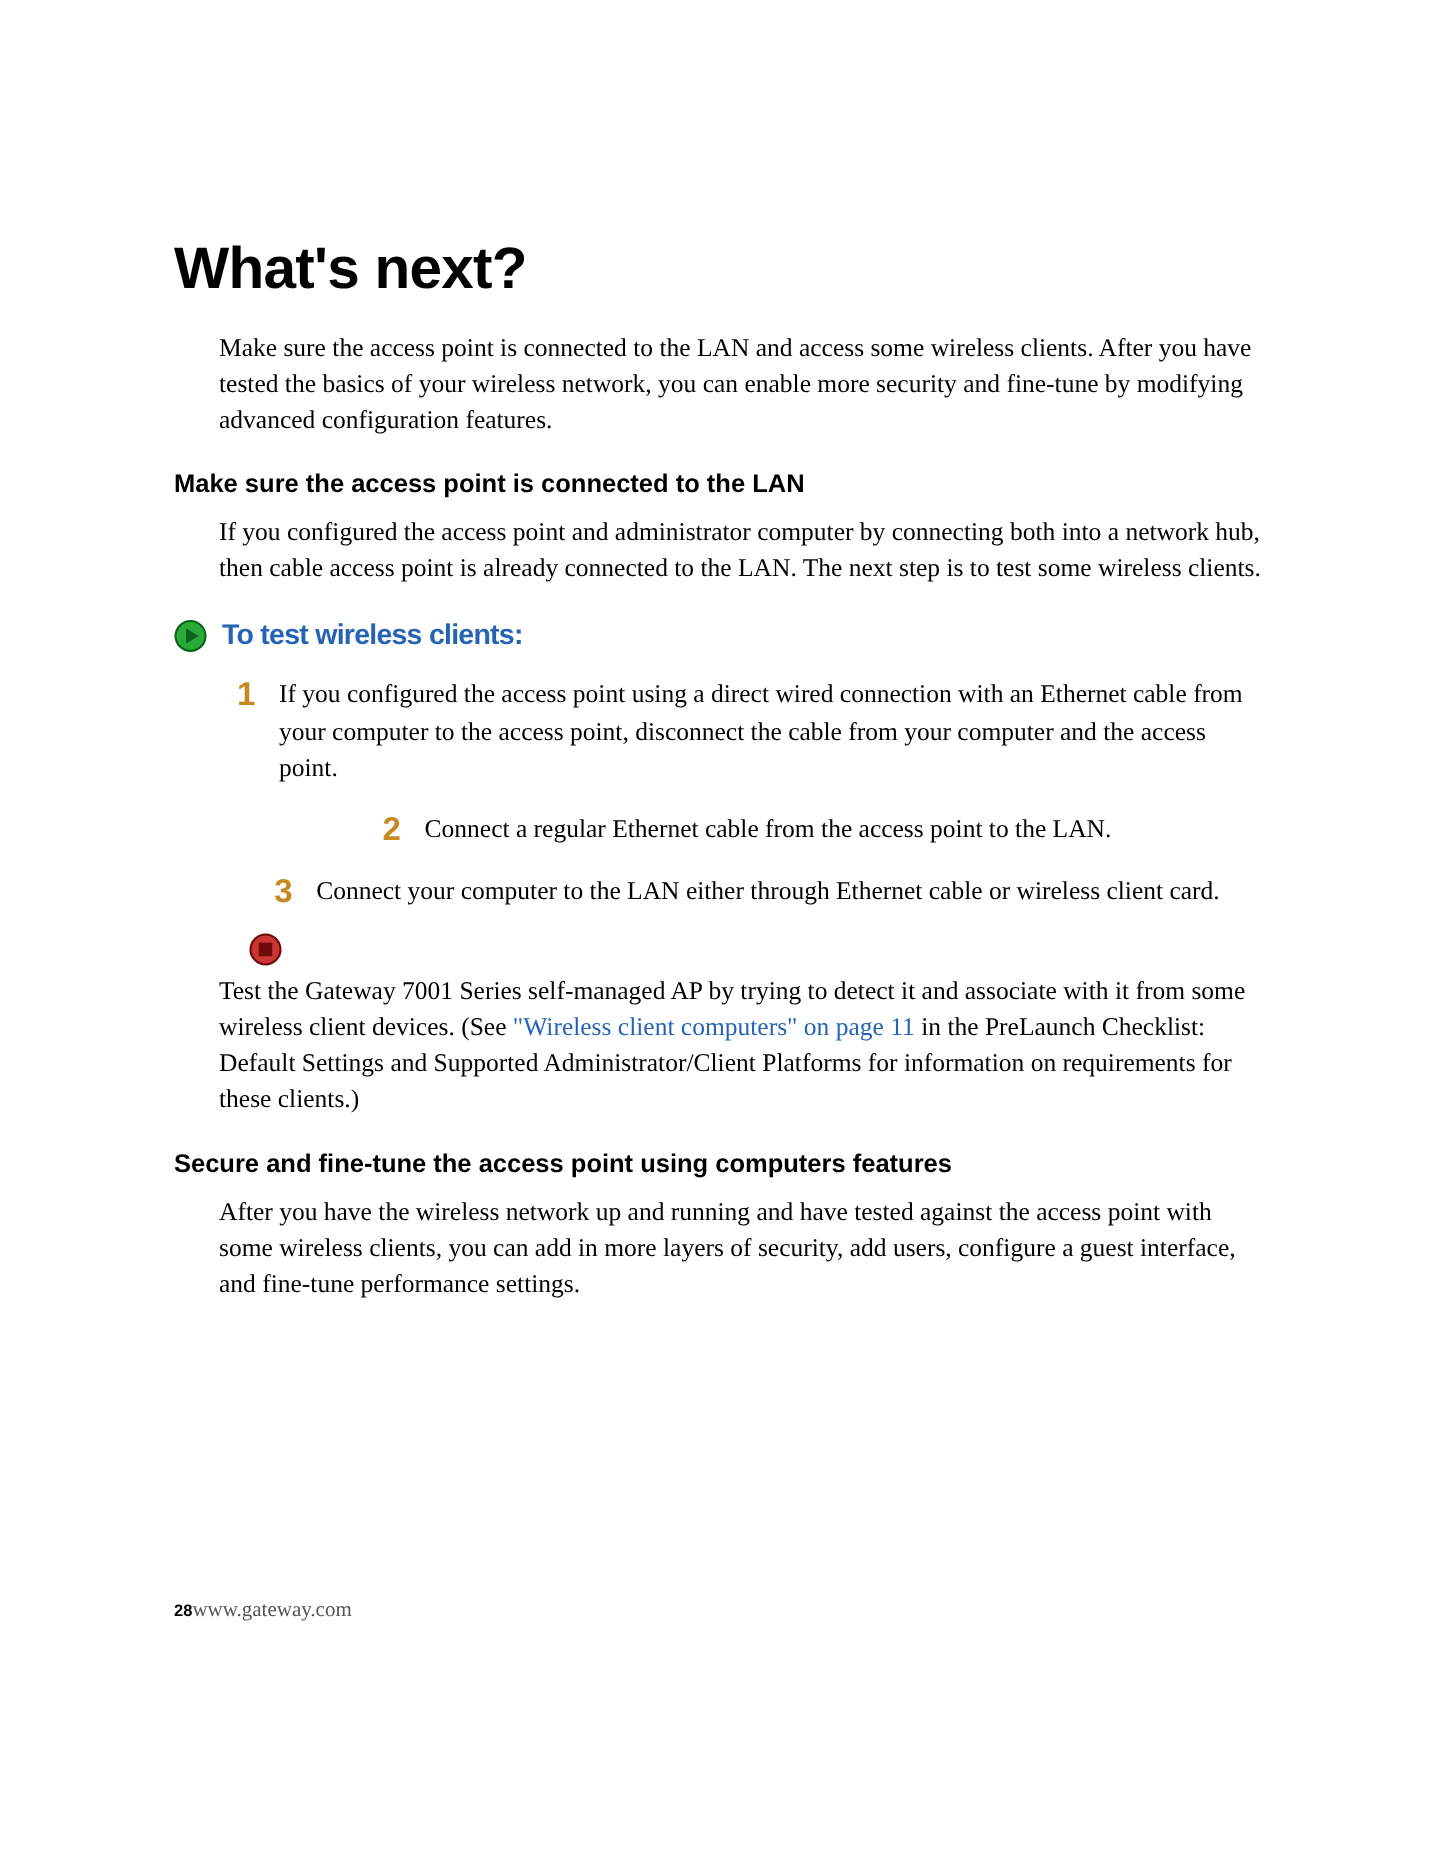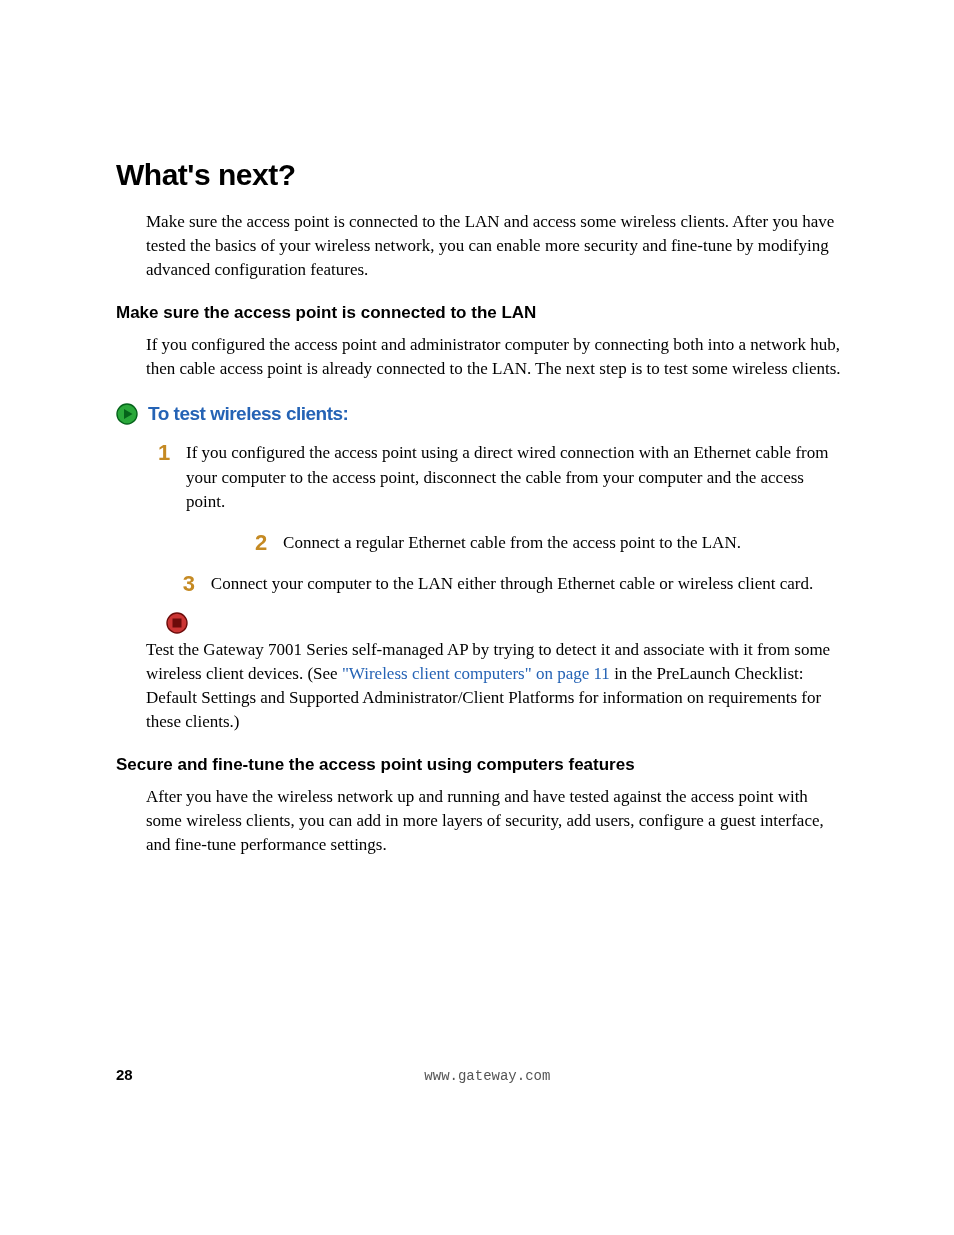--- a/index.html
+++ b/index.html
@@ -14,21 +14,21 @@
   }
   .page {
     position: absolute;
     left: 116px;
     top: 158px;
     width: 726px;
   }
   h1.section-title {
     font-family: "Segoe UI", "Myriad Pro", "Helvetica Neue", Arial, sans-serif;
     font-weight: 700;
-    font-size: 30px;
+    font-size: 39px;
     margin: 0 0 18px 0;
     letter-spacing: -0.5px;
   }
   .body-para {
     margin: 0 0 18px 30px;
     font-size: 17px;
     line-height: 1.4;
     width: 695px;
   }
   h2.sub-heading {
@@ -97,27 +97,26 @@
     left: 116px;
     width: 726px;
     top: 1066px;
     font-size: 14px;
     display: flex;
     align-items: baseline;
   }
   .footer .pn {
     font-family: "Segoe UI", "Helvetica Neue", Arial, sans-serif;
     font-weight: 700;
-    font-size: 15px;
+    font-size: 11px;
   }
   .footer .url {
     flex: 1;
-    text-align: center;
     color: #555;
-    font-family: Liberation Mono, monospace;
+    font-family: Liberation Serif, serif;
   }
 </style>
 </head>
 <body>
 
 <div class="page">
 
   <h1 class="section-title">What's next?</h1>
 
   <p class="body-para">Make sure the access point is connected to the LAN and access some wireless clients. After you have tested the basics of your wireless network, you can enable more security and fine-tune by modifying advanced configuration features.</p>

